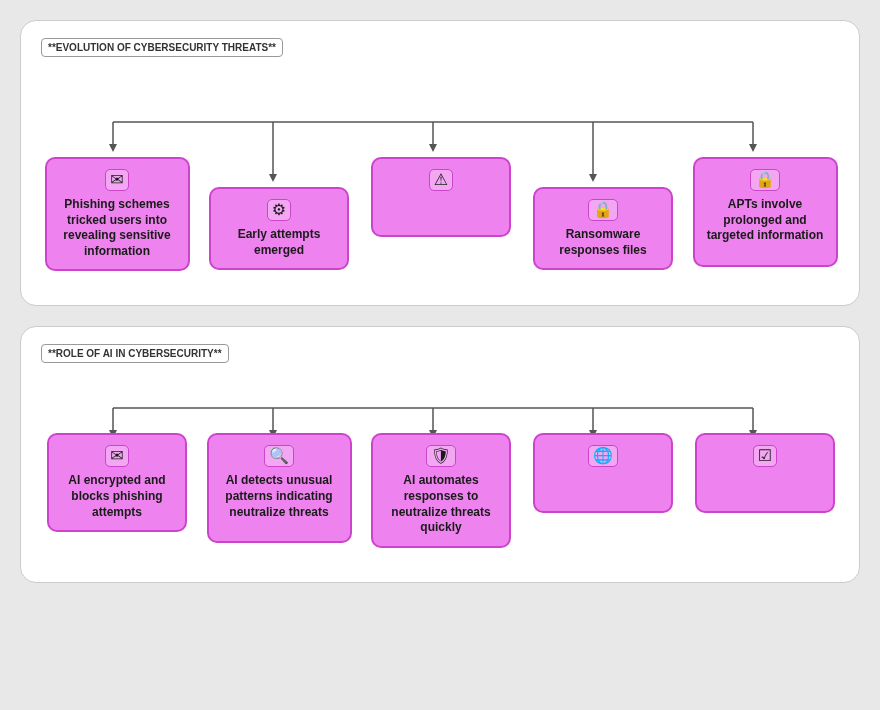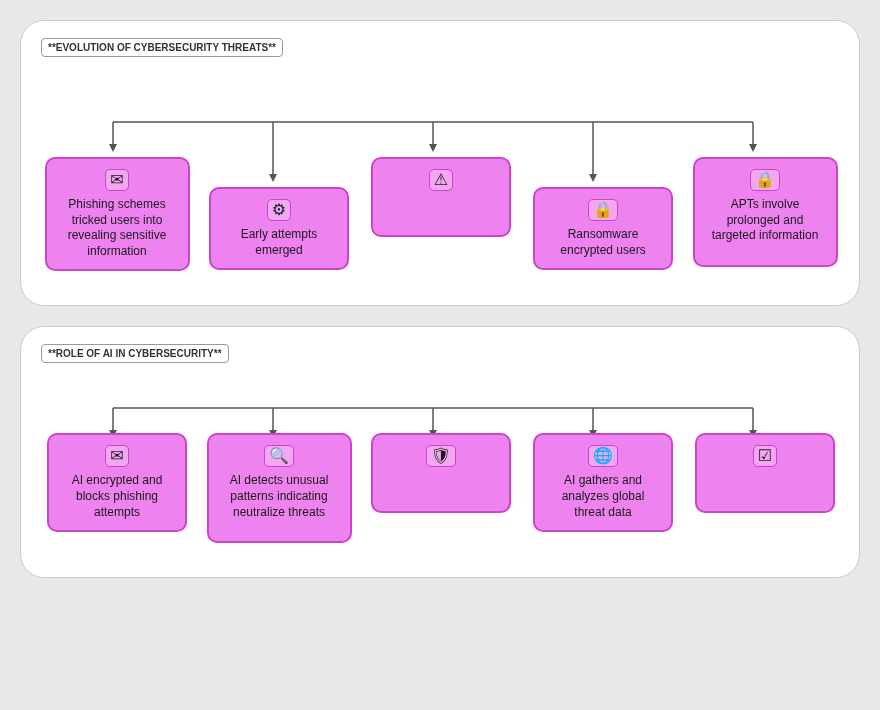--- a/index.html
+++ b/index.html
@@ -10,21 +10,21 @@
       min-height: 710px;
       display: flex;
       flex-direction: column;
       align-items: center;
       padding: 20px;
       gap: 20px;
     }
 
     .diagram-container {
       background: white;
-      border-radius: 24px;
+      border-radius: 16px;
       border: 1px solid #ccc;
       padding: 16px 20px 24px 20px;
       width: 840px;
       position: relative;
     }
 
     .diagram-title {
       font-size: 10px;
       font-weight: bold;
       border: 1px solid #999;
@@ -66,21 +66,21 @@
       border-radius: 5px;
       padding: 2px 4px;
       background: rgba(255,255,255,0.3);
       display: flex;
       align-items: center;
       justify-content: center;
     }
 
     .node-text {
       font-size: 12px;
-      font-weight: 400;
+      font-weight: 700;
       line-height: 1.3;
       text-align: center;
     }
   </style>
 </head>
 <body>
 
 <div class="diagram-container">
   <div class="diagram-title">**EVOLUTION OF CYBERSECURITY THREATS**</div>
 
@@ -123,21 +123,21 @@
 
     <div style="flex:1; display:flex; flex-direction:column; align-items:center;">
       <div class="node-card" style="margin-top:60px;">
         <div class="node-icon">⚠</div>
       </div>
     </div>
 
     <div style="flex:1; display:flex; flex-direction:column; align-items:center;">
       <div class="node-card" style="margin-top:90px;">
         <div class="node-icon">🔒</div>
-        <div class="node-text">Ransomware encrypted users</div>
+        <div class="node-text">Ransomware responses files</div>
       </div>
     </div>
 
     <div style="flex:1; display:flex; flex-direction:column; align-items:center;">
       <div class="node-card large" style="margin-top:60px;">
         <div class="node-icon">🔒</div>
         <div class="node-text">APTs involve prolonged and targeted information</div>
       </div>
     </div>
 
@@ -180,27 +180,27 @@
     <div style="flex:1; display:flex; flex-direction:column; align-items:center;">
       <div class="node-card large" style="margin-top:40px;">
         <div class="node-icon">🔍</div>
         <div class="node-text">AI detects unusual patterns indicating neutralize threats</div>
       </div>
     </div>
 
     <div style="flex:1; display:flex; flex-direction:column; align-items:center;">
       <div class="node-card" style="margin-top:40px;">
         <div class="node-icon">🛡</div>
+        <div class="node-text">AI automates responses to neutralize threats quickly</div>
       </div>
     </div>
 
     <div style="flex:1; display:flex; flex-direction:column; align-items:center;">
       <div class="node-card" style="margin-top:40px;">
         <div class="node-icon">🌐</div>
-        <div class="node-text">AI gathers and analyzes global threat data</div>
       </div>
     </div>
 
     <div style="flex:1; display:flex; flex-direction:column; align-items:center;">
       <div class="node-card" style="margin-top:40px;">
         <div class="node-icon">☑</div>
       </div>
     </div>
 
   </div>

